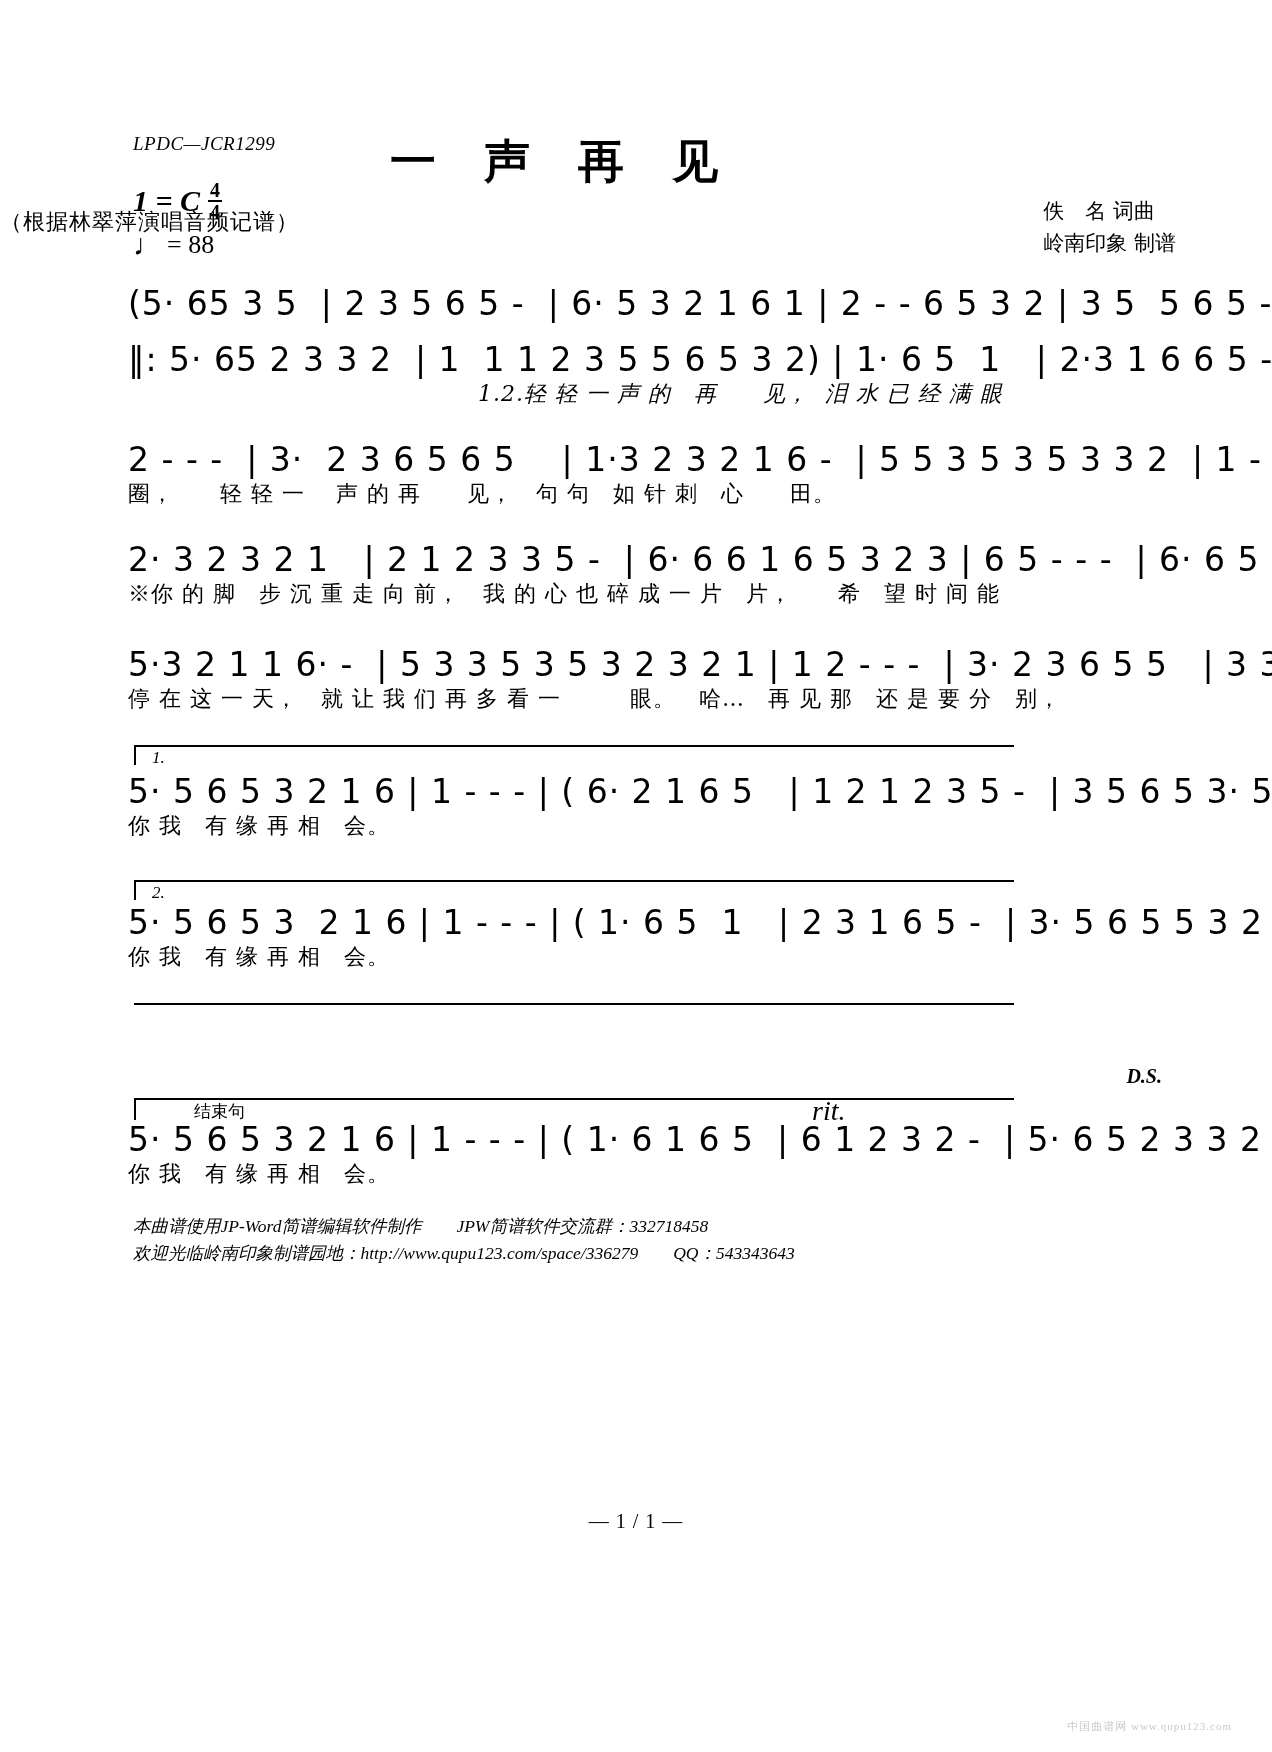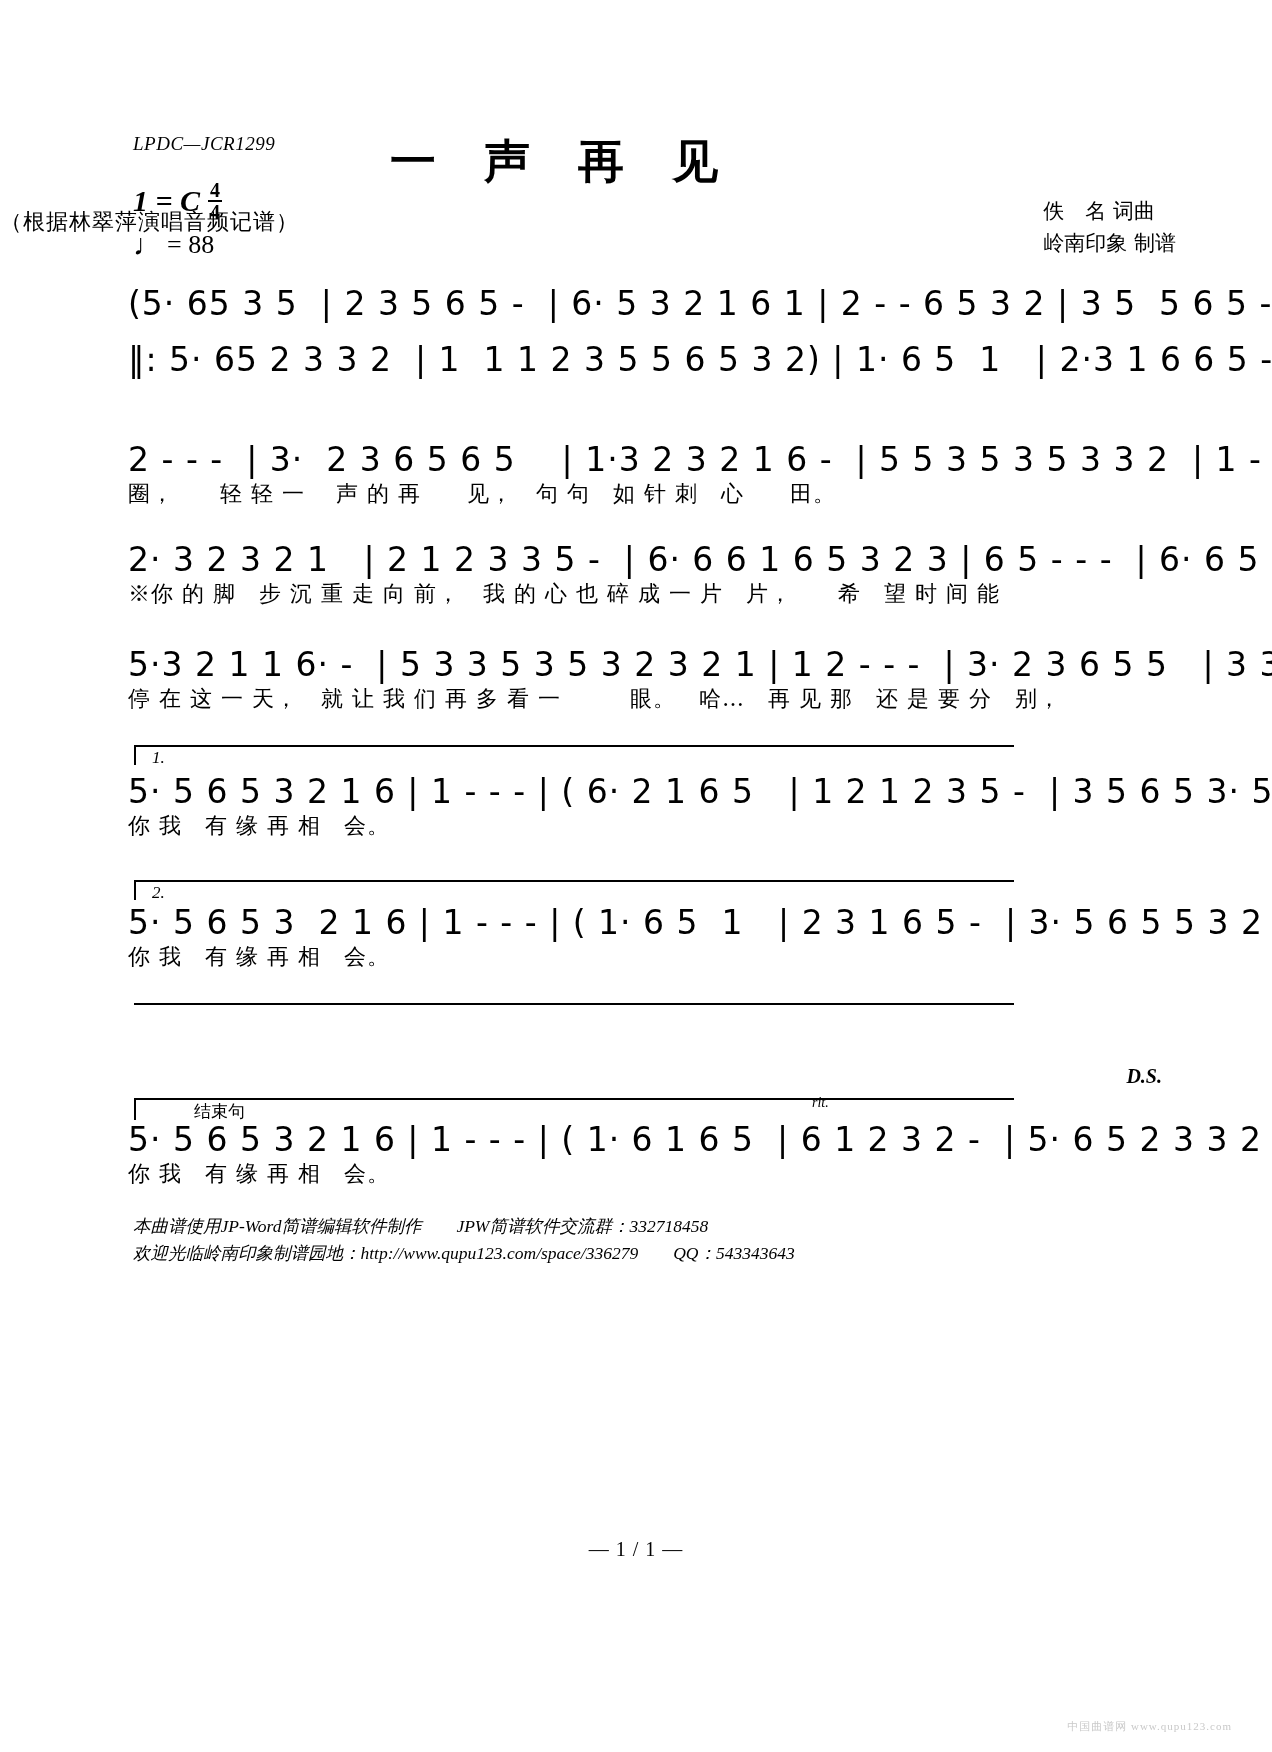--- a/index.html
+++ b/index.html
@@ -138,21 +138,21 @@
   .ds {
     position: absolute;
     right: 110px;
     font-style: italic;
     font-weight: bold;
     font-size: 20px;
   }
   .rit {
     position: absolute;
     font-style: italic;
-    font-size: 14px;
+    font-size: 28px;
   }
   .end-label {
     position: absolute;
     font-family: "DejaVu Serif", serif;
     font-size: 17px;
   }
   .footer {
     position: absolute;
     left: 133px;
     top: 1213px;
@@ -163,21 +163,20 @@
   }
   .footer div { white-space: pre; }
   .pagenum {
     position: absolute;
     left: 0;
     top: 1510px;
     width: 1272px;
     text-align: center;
     font-size: 20px;
     letter-spacing: 1px;
-    margin-top: 28px;
   }
   .watermark {
     position: absolute;
     right: 40px;
     bottom: 18px;
     font-size: 11px;
     color: #c9c9c9;
     letter-spacing: 1px;
   }
 </style>
@@ -208,20 +207,21 @@
     <div>佚　名 词曲</div>
     <div>岭南印象 制谱</div>
   </div>
 
   <div class="score-row" style="top: 284px;">
     <div class="notes big">(5· 65 3 5  | 2 3 5 6 5 -  | 6· 5 3 2 1 6 1 | 2 - - 6 5 3 2 | 3 5  5 6 5 -  | 6 1 2 3 2 - |</div>
   </div>
 
   <div class="score-row" style="top: 340px;">
     <div class="notes big">‖: 5· 65 2 3 3 2  | 1  1 1 2 3 5 5 6 5 3 2) | 1· 6 5  1   | 2·3 1 6 6 5 -  | 3· 5 6 5 5 3 2 1 |</div>
+    <div class="lyrics indent">1.2.轻 轻 一 声 的　再　　见，  泪 水 已 经 满 眼</div>
   </div>
 
   <div class="score-row" style="top: 440px;">
     <div class="notes big">2 - - -  | 3·  2 3 6 5 6 5    | 1·3 2 3 2 1 6 -  | 5 5 3 5 3 5 3 3 2  | 1 - - - |</div>
     <div class="lyrics">圈，　　轻 轻 一 　声 的 再　　见，　句 句　如 针 刺　心　　田。</div>
   </div>
 
   <div class="score-row" style="top: 540px;">
     <div class="notes big">2· 3 2 3 2 1   | 2 1 2 3 3 5 -  | 6· 6 6 1 6 5 3 2 3 | 6 5 - - -  | 6· 6 5 3 3 |</div>
     <div class="lyrics">※你 的 脚　步 沉 重 走 向 前，　我 的 心 也 碎 成 一 片　片，　　希　望 时 间 能</div>

